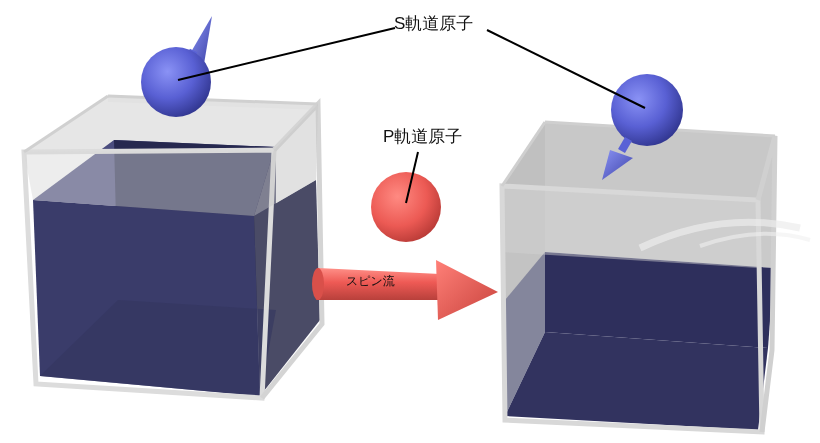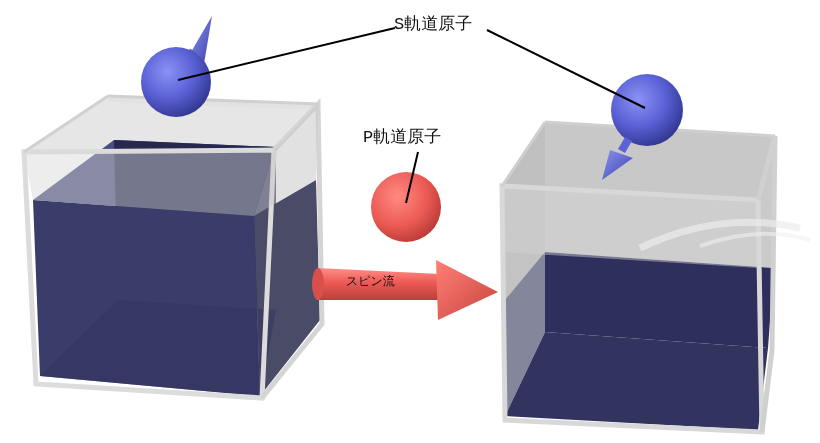--- a/index.html
+++ b/index.html
@@ -1,20 +1,20 @@
 <!DOCTYPE html>
 <html><head>
   <meta charset="utf-8">
   <style>
     html, body { margin: 0; padding: 0; background: #ffffff; }
     body { width: 820px; height: 443px; overflow: hidden; position: relative; font-family: "DejaVu Sans", sans-serif; }
     svg { position: absolute; left: 0; top: 0; }
-    .label { position: absolute; font-family: Liberation Mono, monospace; color: #111; white-space: nowrap; }
+    .label { position: absolute; font-family: Liberation Sans, sans-serif; color: #111; white-space: nowrap; }
     .s-label { left: 394px; top: 12px; font-size: 17px; }
-    .p-label { left: 363px; top: 125px; font-size: 17px; }
+    .p-label { left: 383px; top: 125px; font-size: 17px; }
     .arrow-label { left: 346px; top: 273px; font-size: 12px; color: #111; }
   </style>
 </head>
 <body>
 
 <svg width="820" height="443" viewBox="0 0 820 443">
   <defs>
     <radialGradient id="gBlue" cx="0.38" cy="0.35" r="0.7">
       <stop offset="0" stop-color="#8a92f5"></stop>
       <stop offset="0.55" stop-color="#5960d4"></stop>

